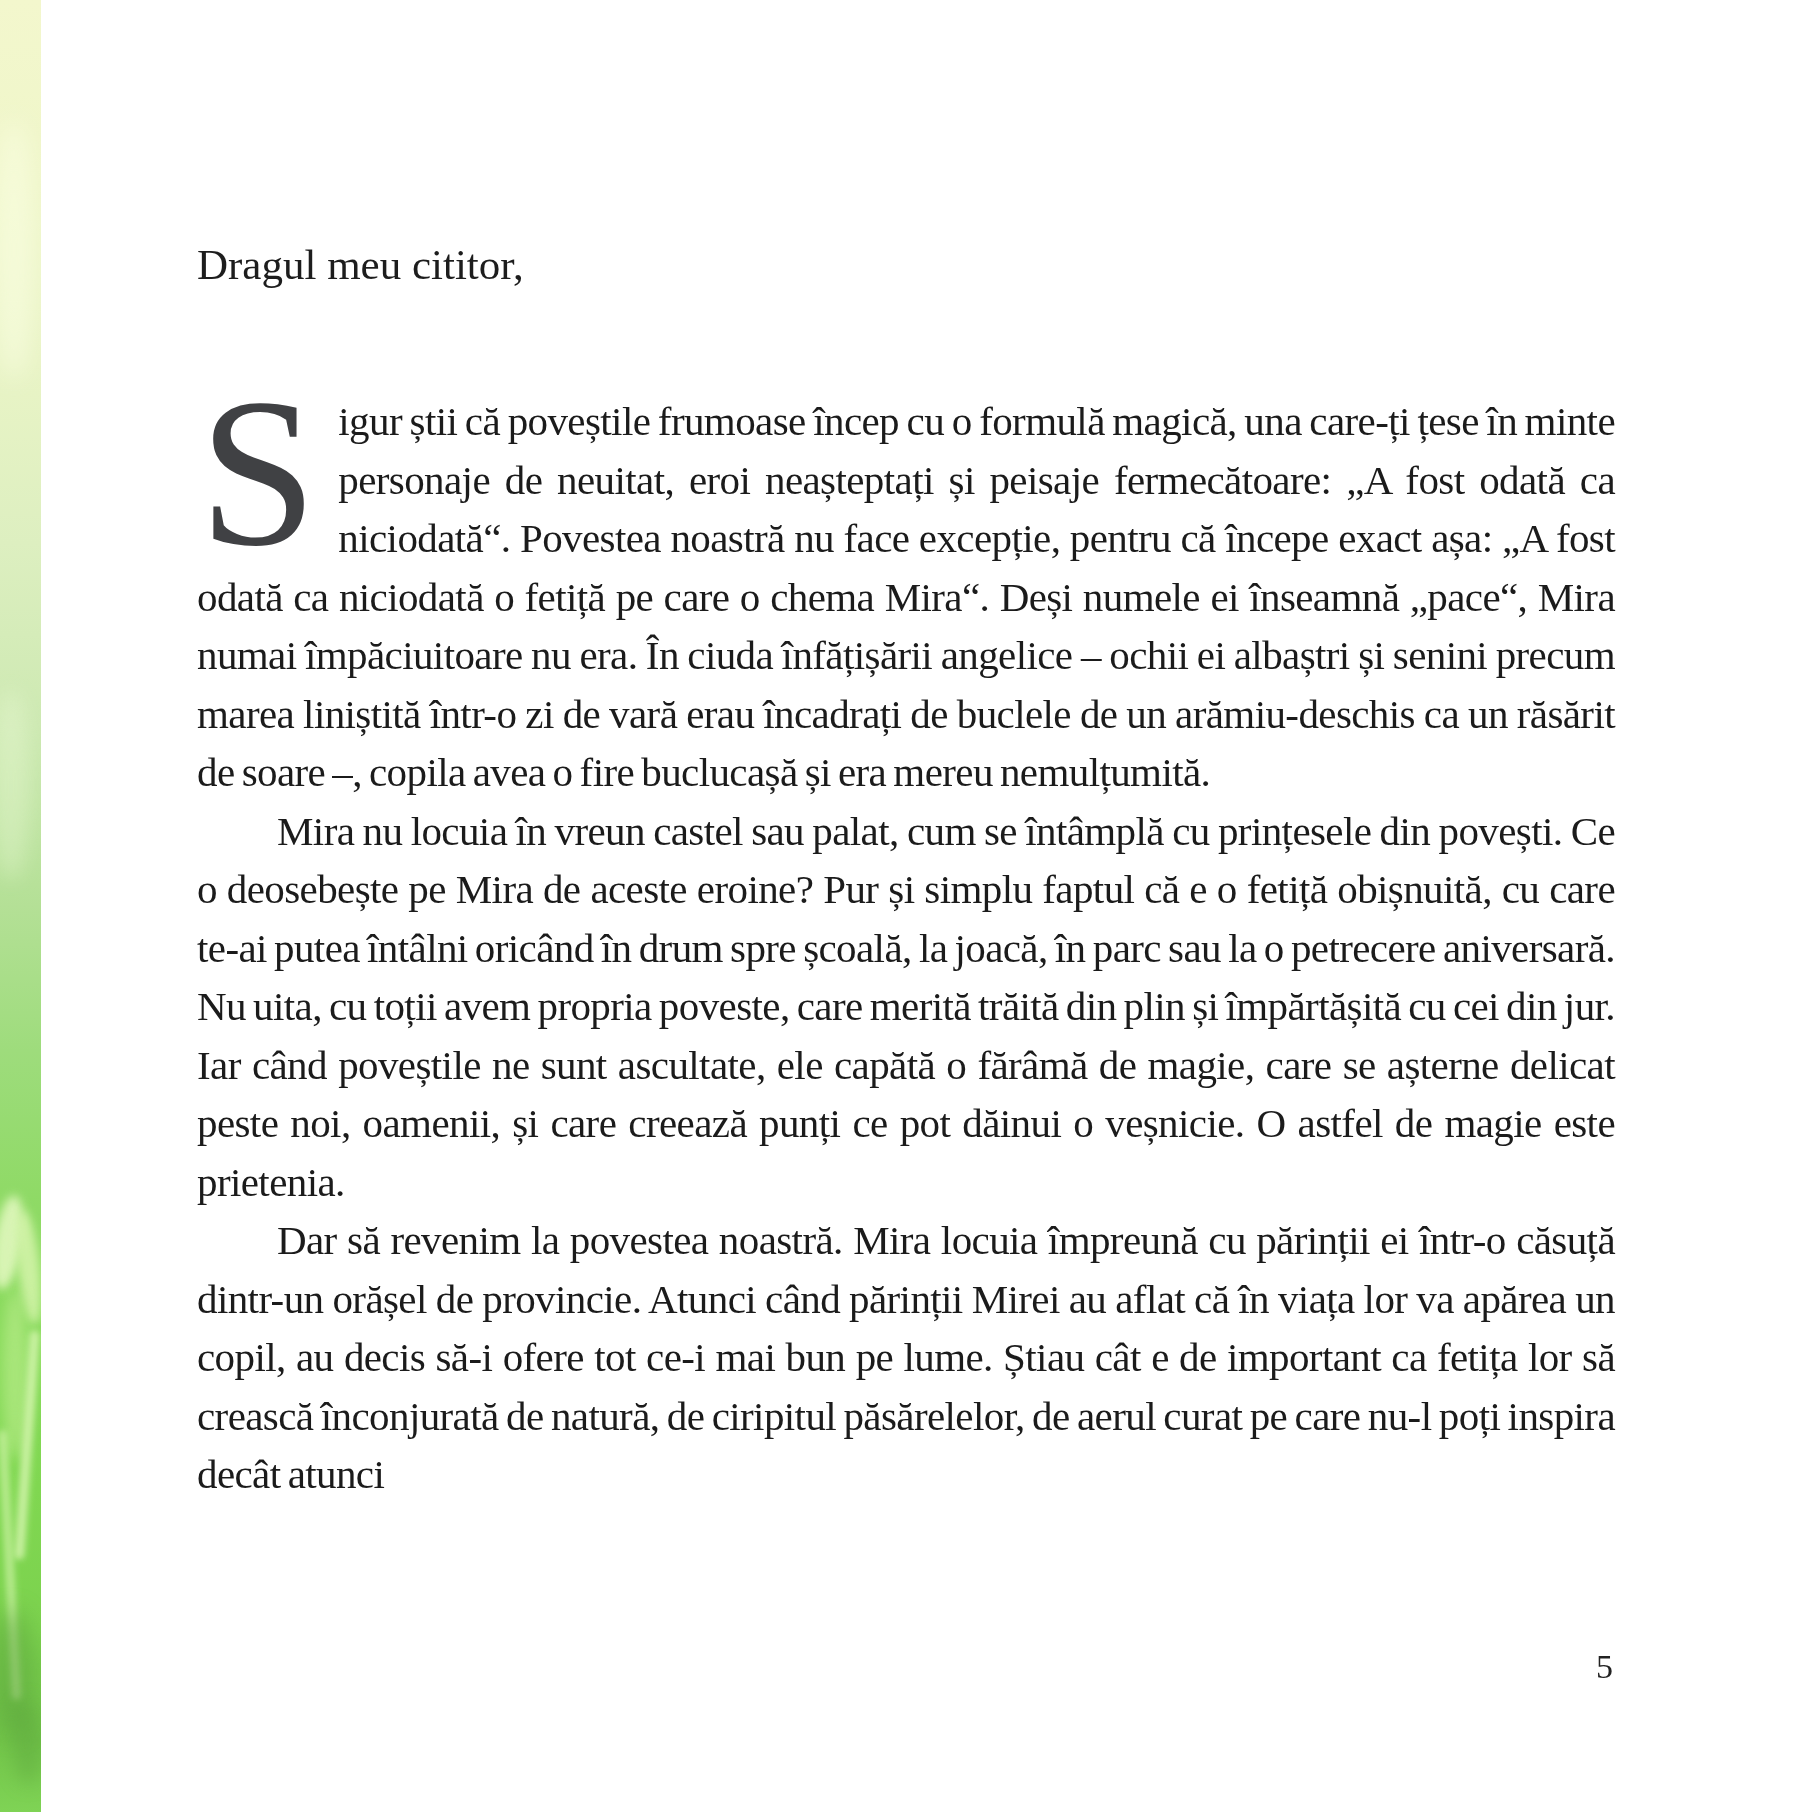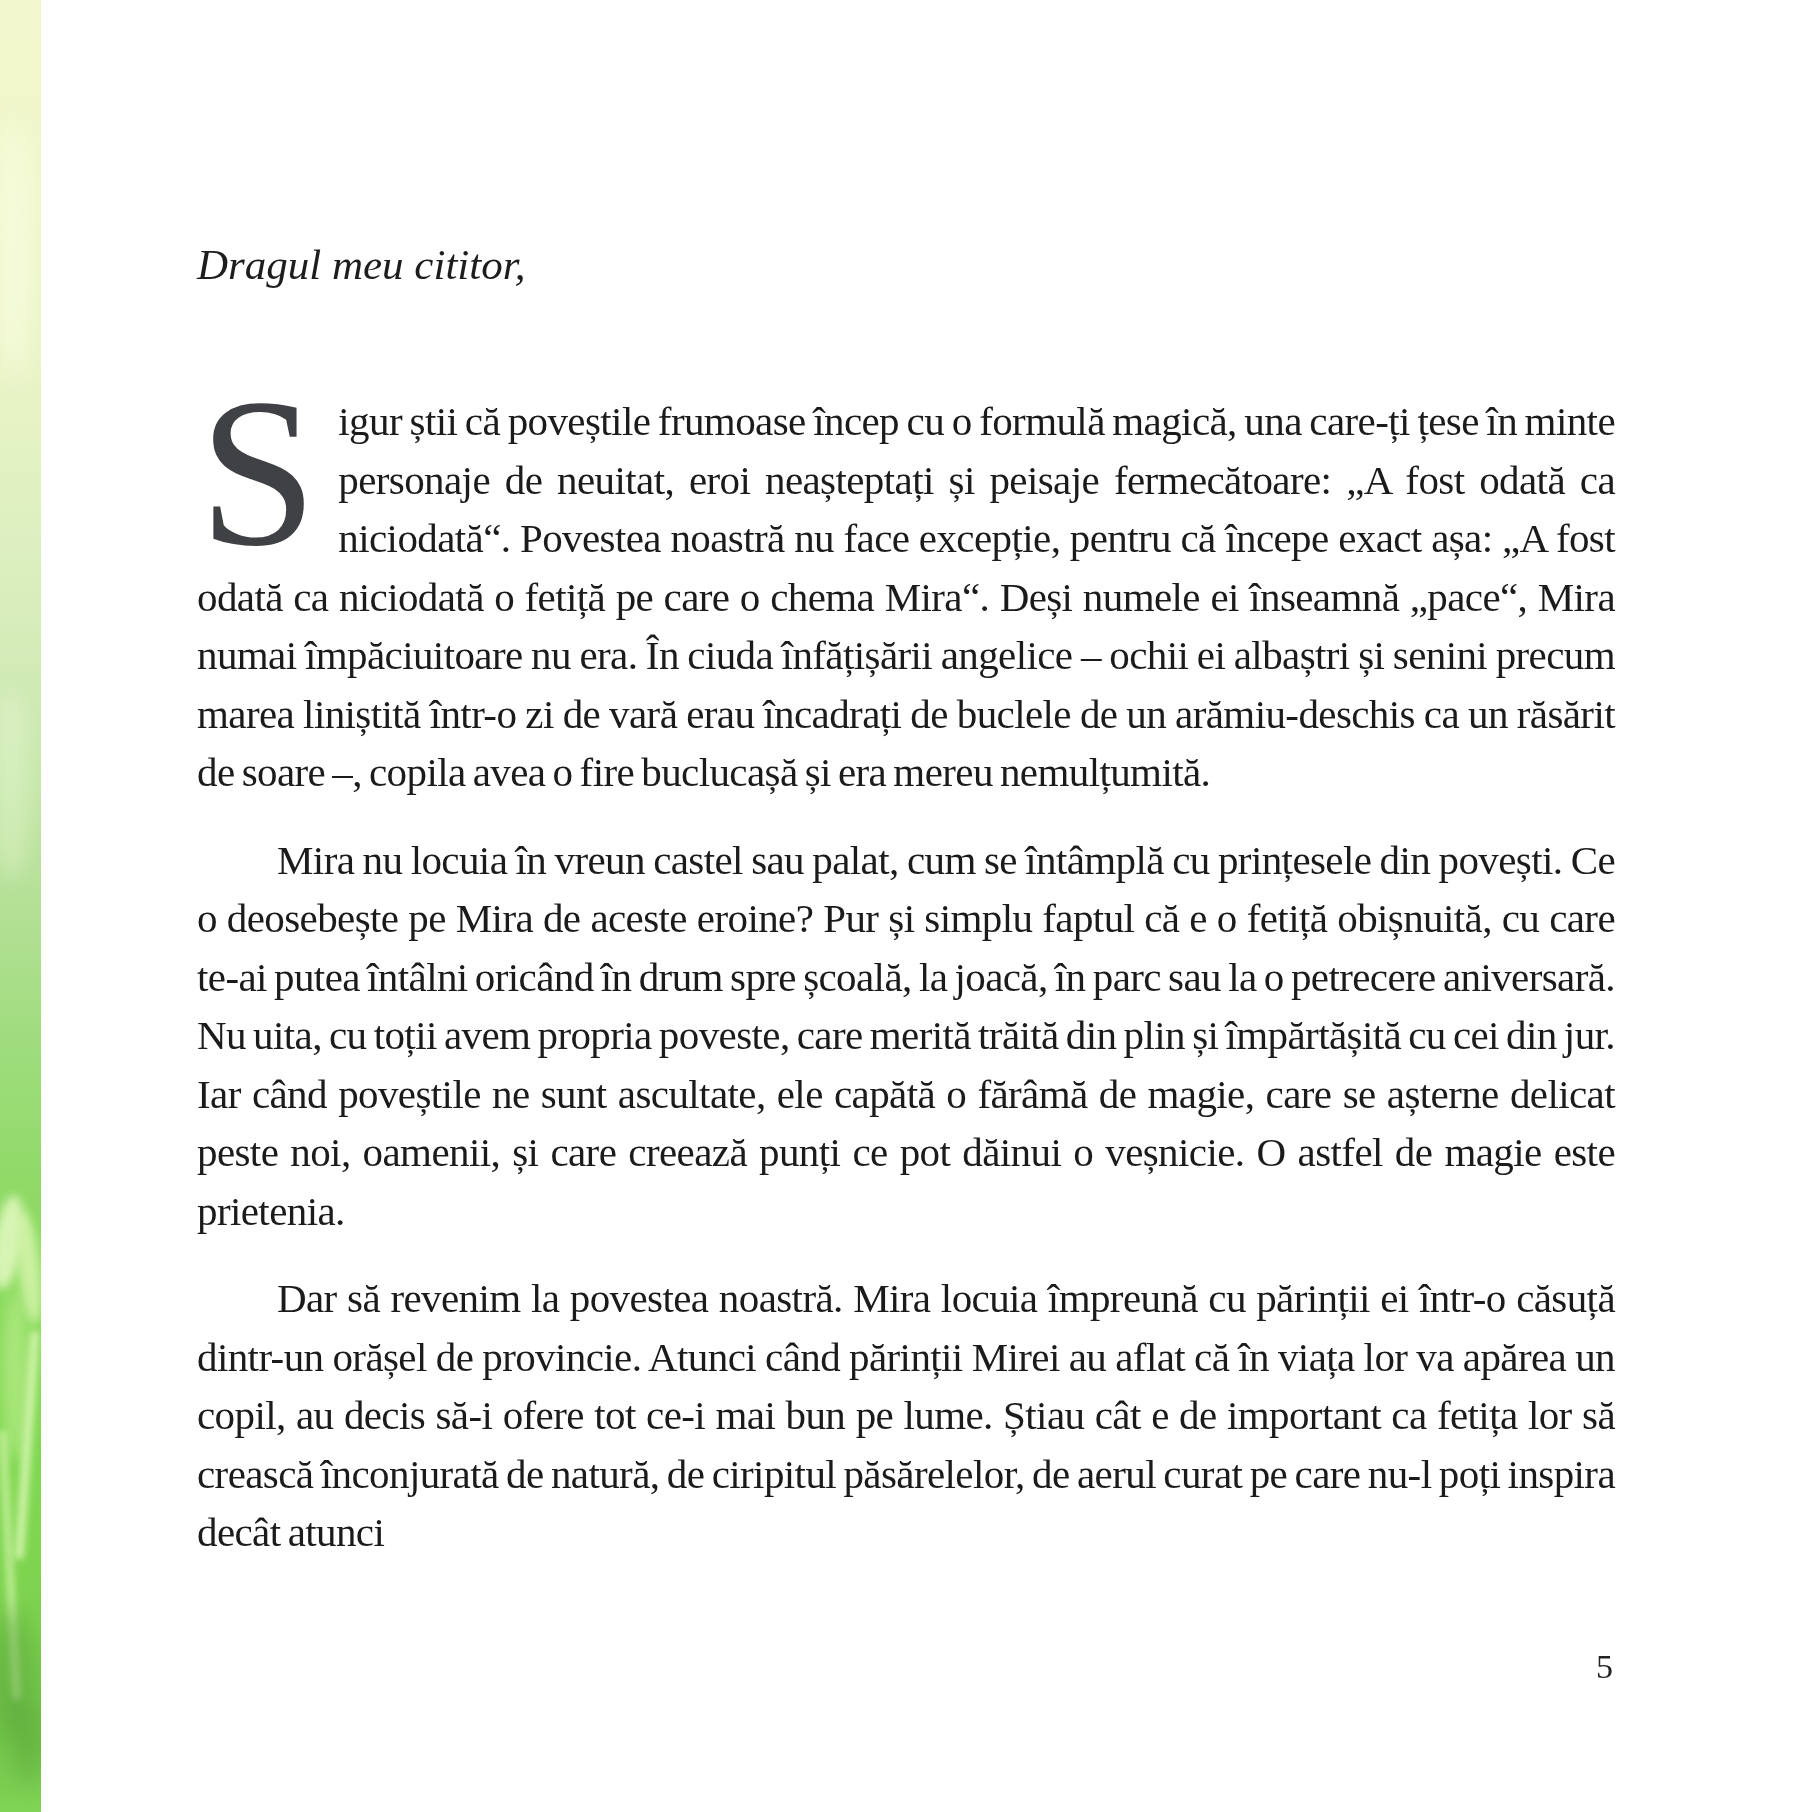--- a/index.html
+++ b/index.html
@@ -47,39 +47,38 @@
   
   .content {
     position: absolute;
     left: 197px; top: 0;
     width: 1418px; height: 100%;
   }
   .salutation {
     position: absolute;
     top: 240px; left: 0;
     margin: 0;
-    font-style: italic;
     font-size: 43px;
     color: #1d1d1d;
   }
   .text-block {
     position: absolute;
     top: 392px; left: 0;
     width: 100%;
   }
   .para {
     margin: 0;
     text-align: justify;
     font-size: 41px;
     line-height: 58.5px;
     color: #1b1b1b;
     letter-spacing: -0.6px;
     word-spacing: -2.5px;
   }
-  .para-indent { text-indent: 80px; margin-top: 29px; }
+  .para-indent { text-indent: 80px; }
   .dropcap {
     float: left;
     font-size: 212px;
     line-height: 150px;
     height: 162px;
     margin: 6px 22px 0 2px;
     color: #404144;
   }
   .page-number {
     position: absolute;

